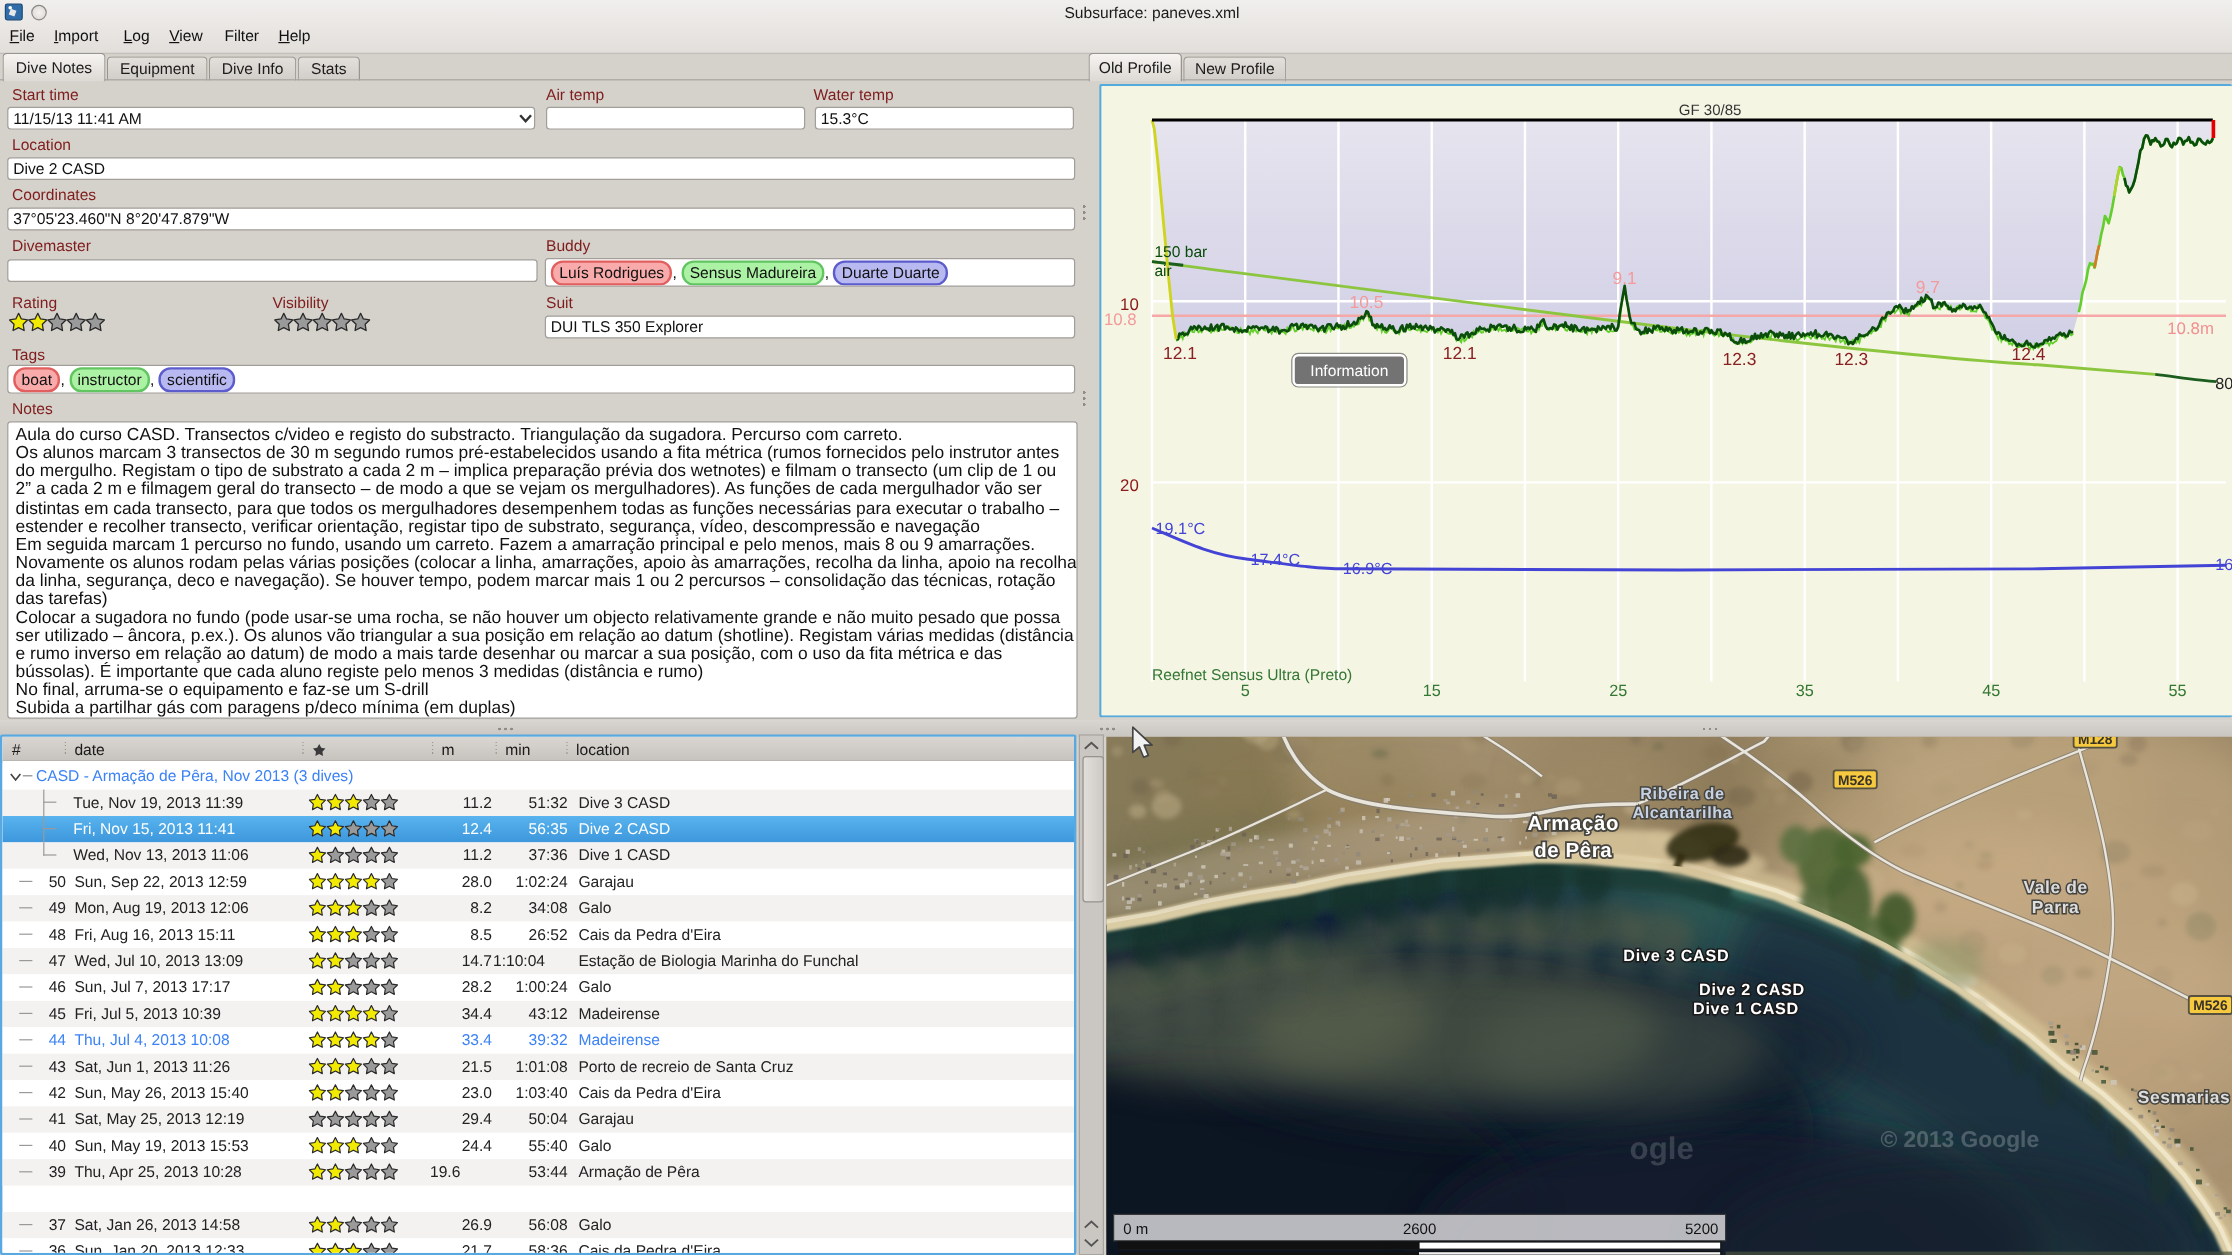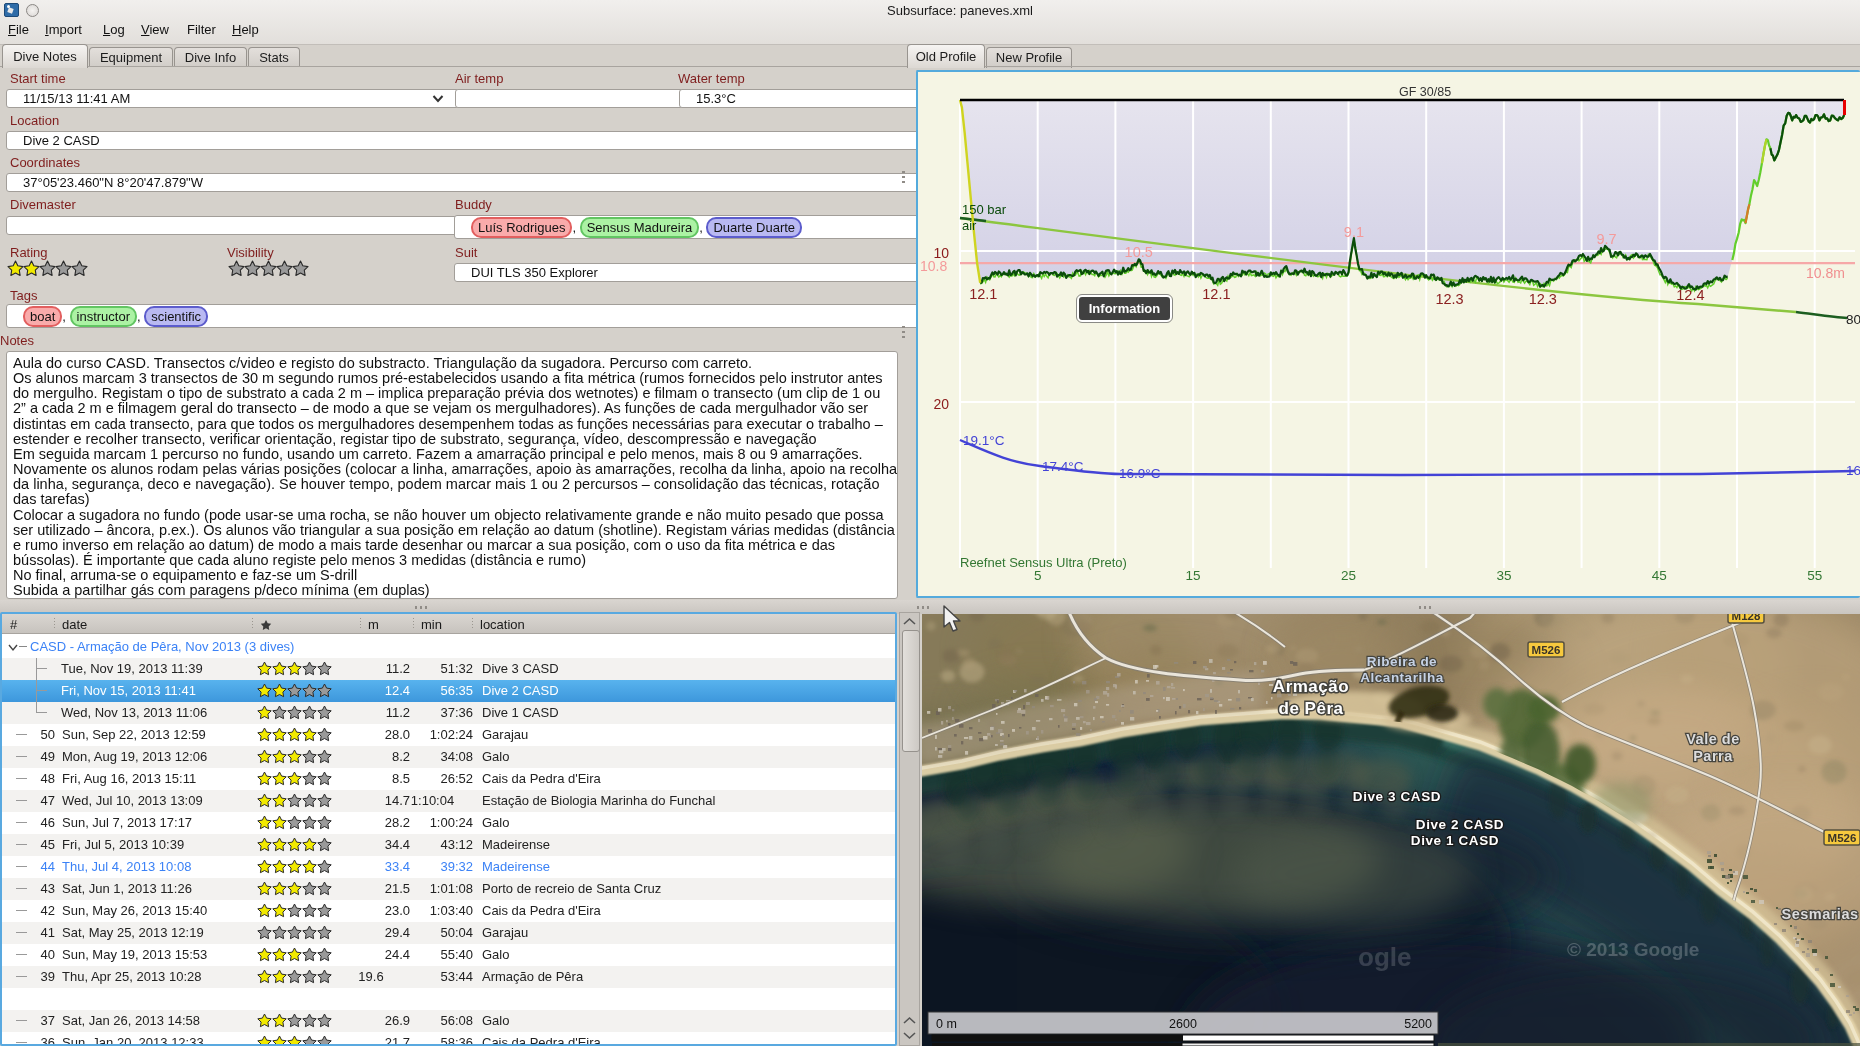--- a/index.html
+++ b/index.html
@@ -1,18 +1,18 @@
 <!DOCTYPE html>
 <html><head><meta charset="utf-8"><style>
 html,body{margin:0;padding:0;width:1860px;height:1046px;overflow:hidden;
  font-family:"Liberation Sans",sans-serif;background:#d5d1cb;}
 .abs{position:absolute;}
 .lbl{position:absolute;font-size:13px;color:#7f1d1d;white-space:nowrap;}
 .inp{position:absolute;background:#fff;border:1px solid #a29e99;border-radius:3px;
- font-size:13px;color:#111;padding:0 16px;line-height:17px;height:17px;white-space:nowrap;overflow:hidden;}
+ font-size:13px;color:#111;padding:0 4px;line-height:17px;height:17px;white-space:nowrap;overflow:hidden;}
 .pill{display:inline-block;border-radius:10px;padding:0px 5px;font-size:13px;line-height:17px;margin-top:1px;}
 .p-red{background:#f9abab;border:2px solid #e25f5f;}
 .p-grn{background:#acf2a4;border:2px solid #62c562;}
 .p-pur{background:#b9b9f2;border:2px solid #5c5ccc;}
 .tab{position:absolute;font-size:13px;color:#1c1c1c;text-align:center;
  border:1px solid #98948f;border-bottom:none;border-radius:4px 4px 0 0;
  background:linear-gradient(#e3dfdb,#d0ccc7);}
 .tab.on{background:linear-gradient(#f6f4f2,#dcd8d3);z-index:5;}
 .menu{position:absolute;top:22px;font-size:13px;color:#111;}
 .hdrtxt{position:absolute;top:3px;font-size:13px;color:#1a1a1a;}
@@ -71,21 +71,21 @@
       <path d="M8.5,1.1 L10.8,5.8 L16.0,6.6 L12.3,10.2 L13.1,15.4 L8.5,13.0 L3.9,15.4 L4.7,10.2 L1.0,6.6 L6.2,5.8 Z" transform="translate(0,0)" fill="#9a9a9a" stroke="#2a2a2a" stroke-width="1.1" stroke-linejoin="round"></path>
       <path d="M8.5,1.1 L10.8,5.8 L16.0,6.6 L12.3,10.2 L13.1,15.4 L8.5,13.0 L3.9,15.4 L4.7,10.2 L1.0,6.6 L6.2,5.8 Z" transform="translate(16,0)" fill="#9a9a9a" stroke="#2a2a2a" stroke-width="1.1" stroke-linejoin="round"></path>
       <path d="M8.5,1.1 L10.8,5.8 L16.0,6.6 L12.3,10.2 L13.1,15.4 L8.5,13.0 L3.9,15.4 L4.7,10.2 L1.0,6.6 L6.2,5.8 Z" transform="translate(32,0)" fill="#9a9a9a" stroke="#2a2a2a" stroke-width="1.1" stroke-linejoin="round"></path>
       <path d="M8.5,1.1 L10.8,5.8 L16.0,6.6 L12.3,10.2 L13.1,15.4 L8.5,13.0 L3.9,15.4 L4.7,10.2 L1.0,6.6 L6.2,5.8 Z" transform="translate(48,0)" fill="#9a9a9a" stroke="#2a2a2a" stroke-width="1.1" stroke-linejoin="round"></path>
       <path d="M8.5,1.1 L10.8,5.8 L16.0,6.6 L12.3,10.2 L13.1,15.4 L8.5,13.0 L3.9,15.4 L4.7,10.2 L1.0,6.6 L6.2,5.8 Z" transform="translate(64,0)" fill="#9a9a9a" stroke="#2a2a2a" stroke-width="1.1" stroke-linejoin="round"></path>
     </svg>
   </div>
 <div class="inp" style="left:454px;top:263px;width:432px;height:17px;line-height:17px;">DUI TLS 350 Explorer</div>
 <div class="lbl" style="left:10px;top:288px">Tags</div>
 <div class="inp" style="left:6px;top:304px;width:880px;height:22px;line-height:22px;"><span class="pill p-red">boat</span>, <span class="pill p-grn">instructor</span>, <span class="pill p-pur">scientific</span></div>
-<div class="lbl" style="left:0;top:333px">Notes</div>
+<div class="lbl" style="left:10px;top:333px">Notes</div>
 <div class="abs" style="left:6px;top:351px;width:878px;height:238px;background:#fff;border:1px solid #a29e99;border-radius:3px;padding:4px 6px;font-size:14.5px;line-height:15.15px;color:#111;white-space:nowrap;overflow:hidden">Aula do curso CASD. Transectos c/video e registo do substracto. Triangulação da sugadora. Percurso com carreto.<br>Os alunos marcam 3 transectos de 30 m segundo rumos pré-estabelecidos usando a fita métrica (rumos fornecidos pelo instrutor antes<br>do mergulho. Registam o tipo de substrato a cada 2 m – implica preparação prévia dos wetnotes) e filmam o transecto (um clip de 1 ou<br>2” a cada 2 m e filmagem geral do transecto – de modo a que se vejam os mergulhadores). As funções de cada mergulhador vão ser<br>distintas em cada transecto, para que todos os mergulhadores desempenhem todas as funções necessárias para executar o trabalho –<br>estender e recolher transecto, verificar orientação, registar tipo de substrato, segurança, vídeo, descompressão e navegação<br>Em seguida marcam 1 percurso no fundo, usando um carreto. Fazem a amarração principal e pelo menos, mais 8 ou 9 amarrações.<br>Novamente os alunos rodam pelas várias posições (colocar a linha, amarrações, apoio às amarrações, recolha da linha, apoio na recolha<br>da linha, segurança, deco e navegação). Se houver tempo, podem marcar mais 1 ou 2 percursos – consolidação das técnicas, rotação<br>das tarefas)<br>Colocar a sugadora no fundo (pode usar-se uma rocha, se não houver um objecto relativamente grande e não muito pesado que possa<br>ser utilizado – âncora, p.ex.). Os alunos vão triangular a sua posição em relação ao datum (shotline). Registam várias medidas (distância<br>e rumo inverso em relação ao datum) de modo a mais tarde desenhar ou marcar a sua posição, com o uso da fita métrica e das<br>bússolas). É importante que cada aluno registe pelo menos 3 medidas (distância e rumo)<br>No final, arruma-se o equipamento e faz-se um S-drill<br>Subida a partilhar gás com paragens p/deco mínima (em duplas)</div>
 <div class="abs" style="left:0;top:600px;width:1860px;height:14px;background:linear-gradient(#d9d5d0,#c9c5c0)"></div>
 <div class="abs" style="left:414px;top:606px;width:14px;height:3px;background:radial-gradient(circle 1.2px at 2px 1.5px,#908c87 1.2px,transparent 1.3px),radial-gradient(circle 1.2px at 7px 1.5px,#908c87 1.2px,transparent 1.3px),radial-gradient(circle 1.2px at 12px 1.5px,#908c87 1.2px,transparent 1.3px)"></div>
 <div class="abs" style="left:916px;top:606px;width:14px;height:3px;background:radial-gradient(circle 1.2px at 2px 1.5px,#908c87 1.2px,transparent 1.3px),radial-gradient(circle 1.2px at 7px 1.5px,#908c87 1.2px,transparent 1.3px),radial-gradient(circle 1.2px at 12px 1.5px,#908c87 1.2px,transparent 1.3px)"></div>
 <div class="abs" style="left:1418px;top:606px;width:14px;height:3px;background:radial-gradient(circle 1.2px at 2px 1.5px,#908c87 1.2px,transparent 1.3px),radial-gradient(circle 1.2px at 7px 1.5px,#908c87 1.2px,transparent 1.3px),radial-gradient(circle 1.2px at 12px 1.5px,#908c87 1.2px,transparent 1.3px)"></div>
 <div class="abs" style="left:902px;top:170px;width:3px;height:14px;background:radial-gradient(circle 1.2px at 1.5px 2px,#908c87 1.2px,transparent 1.3px),radial-gradient(circle 1.2px at 1.5px 7px,#908c87 1.2px,transparent 1.3px),radial-gradient(circle 1.2px at 1.5px 12px,#908c87 1.2px,transparent 1.3px)"></div>
 <div class="abs" style="left:902px;top:325px;width:3px;height:14px;background:radial-gradient(circle 1.2px at 1.5px 2px,#908c87 1.2px,transparent 1.3px),radial-gradient(circle 1.2px at 1.5px 7px,#908c87 1.2px,transparent 1.3px),radial-gradient(circle 1.2px at 1.5px 12px,#908c87 1.2px,transparent 1.3px)"></div>
 <div class="abs" style="left:1855px;top:296px;width:3px;height:14px;background:radial-gradient(circle 1.2px at 1.5px 2px,#908c87 1.2px,transparent 1.3px),radial-gradient(circle 1.2px at 1.5px 7px,#908c87 1.2px,transparent 1.3px),radial-gradient(circle 1.2px at 1.5px 12px,#908c87 1.2px,transparent 1.3px)"></div>
 <div class="abs" style="left:0px;top:612px;width:897px;height:434px;background:#fff;border:2px solid #59a9e0;border-radius:2px;overflow:hidden;box-sizing:border-box">
     <div class="abs" style="left:0;top:0;width:893px;height:19px;background:linear-gradient(#dad6d1,#c7c3be);border-bottom:1px solid #a8a49f">
@@ -483,21 +483,21 @@
         <text x="624.8" y="232">12.3</text>
         <text x="772.4" y="228">12.4</text>
       </g>
       <g font-size="14.5" fill="#f49a9a" text-anchor="middle">
         <text x="220.7" y="185">10.5</text>
         <text x="435.9" y="165">9.1</text>
         <text x="688.5" y="172">9.7</text>
       </g>
       <text x="2" y="199" font-size="14" fill="#f49a9a">10.8</text>
     </svg>
-    <div class="abs" style="left:159px;top:223px;width:91px;height:23px;background:#404040;border:2px solid #fff;outline:1px solid #8a8a86;border-radius:5px;color:#fff;font-size:13px;font-weight:bold;text-align:center;line-height:23px">Information</div>
+    <div class="abs" style="left:159px;top:223px;width:91px;height:23px;background:#737373;border:2px solid #fff;outline:1px solid #8a8a86;border-radius:5px;color:#fff;font-size:13px;font-weight:normal;text-align:center;line-height:23px">Information</div>
   </div>
 <div class="abs" style="left:922px;top:614px;width:938px;height:432px;overflow:hidden;background:#9a8768">
     <svg width="938" height="432" style="display:block">
       <defs>
         <filter id="b1" x="-60%" y="-60%" width="220%" height="220%">
           <feGaussianBlur stdDeviation="1.2"></feGaussianBlur>
         </filter>
         <filter id="b2" x="-60%" y="-60%" width="220%" height="220%">
           <feGaussianBlur stdDeviation="2"></feGaussianBlur>
         </filter>

